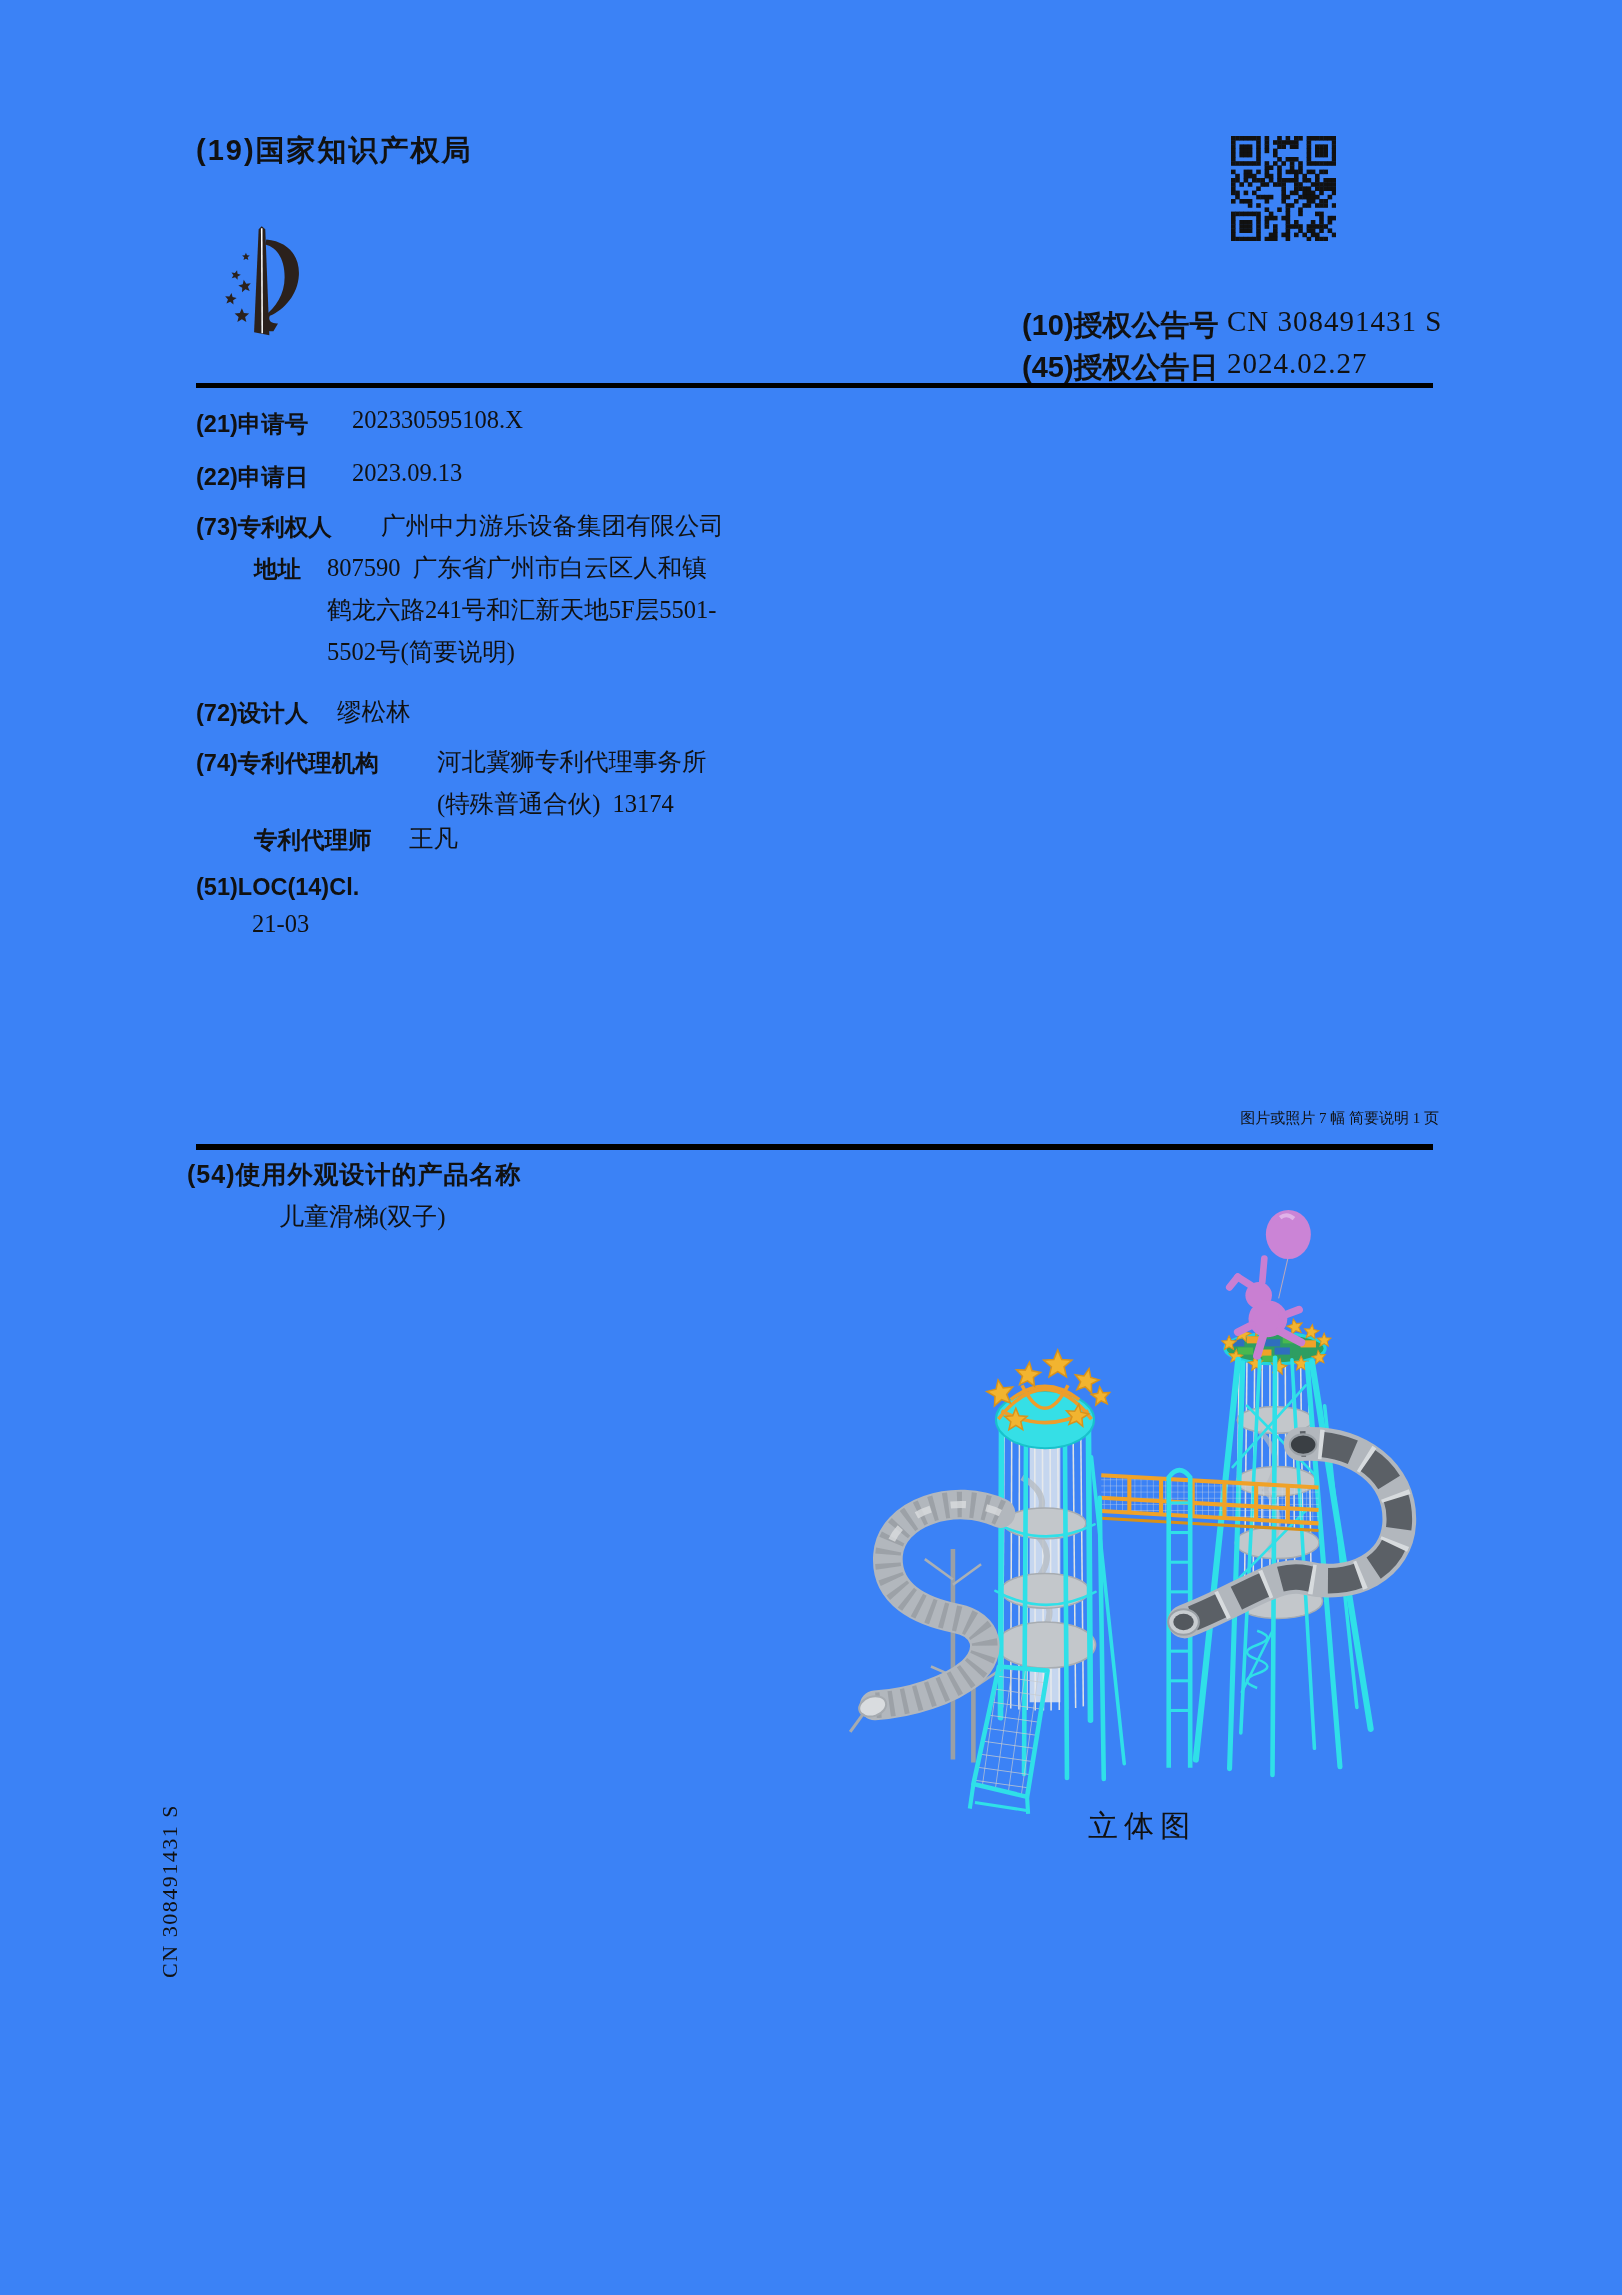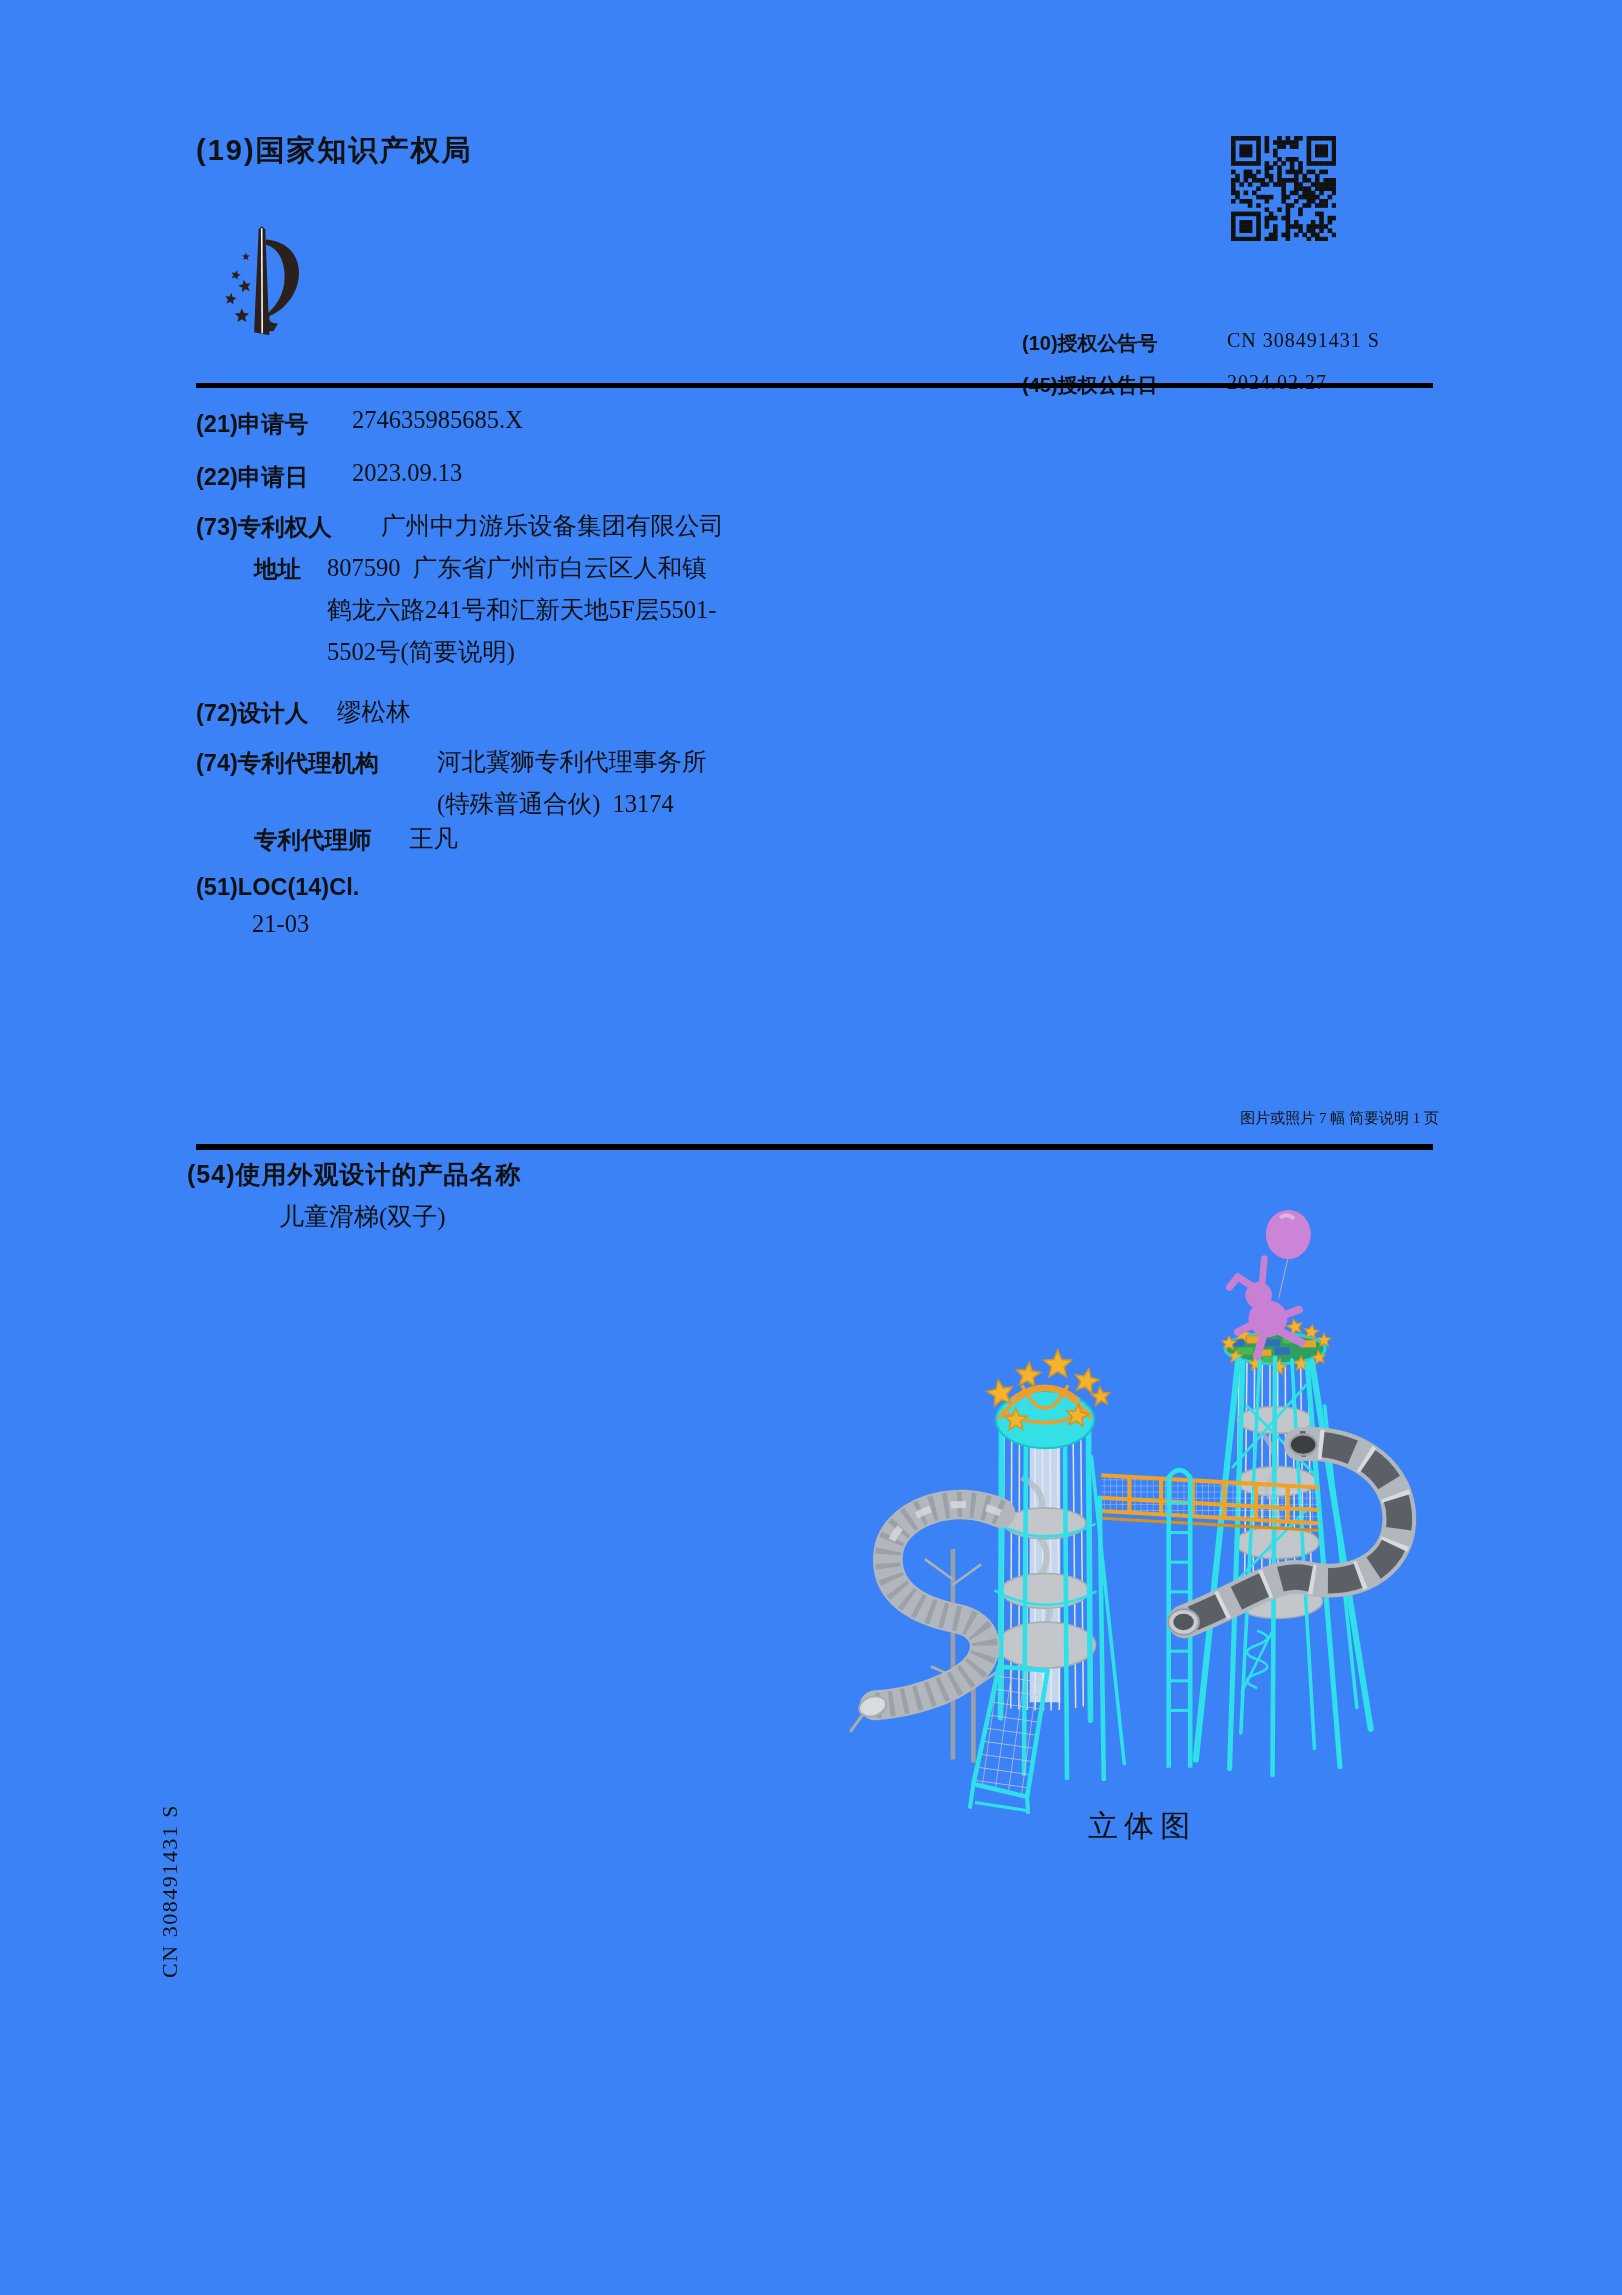--- a/index.html
+++ b/index.html
@@ -10,21 +10,21 @@
     font-family:"Liberation Sans",sans-serif;
     color:#111;
     overflow:hidden;
     padding-left:22px;
   }
   .abs{position:absolute;}
 
   .office{left:196px;top:131px;font-size:29px;font-weight:bold;letter-spacing:2px;}
   .doc-title{left:619px;top:213px;font-size:38px;font-weight:bold;letter-spacing:2.6px;}
 
-  .pubrow{font-size:20px;margin-top:24px;}
+  .pubrow{font-size:29px;}
   .publabel{font-weight:bold;font-family:"Liberation Sans",sans-serif;}
   .pubval{font-family:"Liberation Serif",serif;letter-spacing:1px;}
 
   .rule{background:#000;}
 
   .fieldlabel{font-size:23.5px;font-weight:bold;white-space:pre;}
   .fieldval{font-size:24.5px;font-family:"Liberation Serif",serif;white-space:pre;}
 
   .notice{top:1109px;right:193px;font-size:15px;font-family:"Liberation Serif",serif;white-space:pre;}
 
@@ -376,21 +376,21 @@
   </div>
   <div class="abs pubrow pubval" style="left:1227px;top:305px;">CN 308491431 S</div>
   <div class="abs pubrow" style="left:1022px;top:348px;">
     <span class="publabel">(45)授权公告日</span>
   </div>
   <div class="abs pubrow pubval" style="left:1227px;top:347px;">2024.02.27</div>
 
   <div class="abs rule" style="left:196px;top:383px;width:1237px;height:5.1px;"></div>
 
   <div class="abs fieldlabel" style="left:196px;top:408px;">(21)申请号</div>
-  <div class="abs fieldval" style="left:352px;top:406px;">274635985685.X</div>
+  <div class="abs fieldval" style="left:352px;top:406px;">202330595108.X</div>
 
   <div class="abs fieldlabel" style="left:196px;top:461px;">(22)申请日</div>
   <div class="abs fieldval" style="left:352px;top:459px;">2023.09.13</div>
 
   <div class="abs fieldlabel" style="left:196px;top:511px;">(73)专利权人</div>
   <div class="abs fieldval" style="left:381px;top:509px;">广州中力游乐设备集团有限公司</div>
 
   <div class="abs fieldlabel" style="left:254px;top:553px;">地址</div>
   <div class="abs fieldval" style="left:327px;top:551px;">807590  广东省广州市白云区人和镇</div>
   <div class="abs fieldval" style="left:327px;top:593px;">鹤龙六路241号和汇新天地5F层5501-</div>

